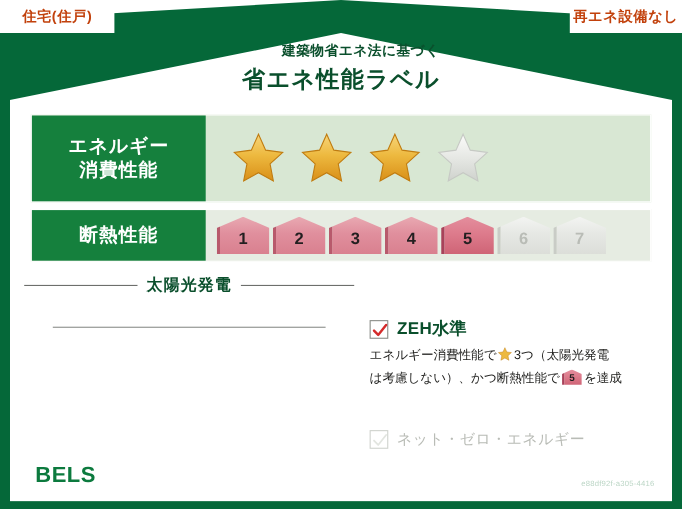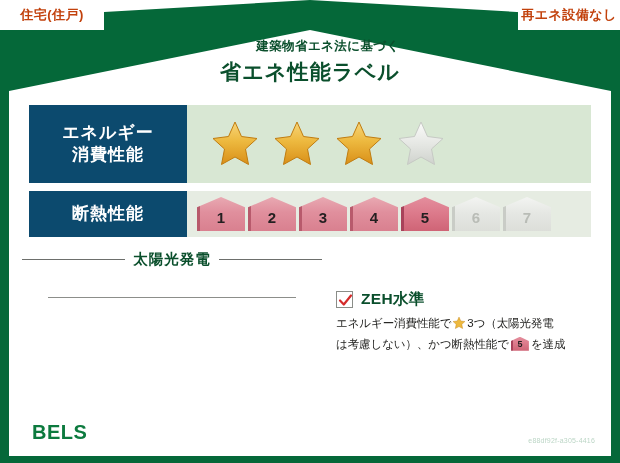--- a/index.html
+++ b/index.html
@@ -86,21 +86,21 @@
     background: #d9e6d3;
     border: 1px solid #ffffff;
     margin-bottom: 6px;
   }
   .perf-row.energy { height: 80px; background: #d8e7d3; }
   .perf-row.insul  { height: 48px; background: #e6ece2; justify-content: flex-end; }
 
   .perf-label {
     width: 158px;
     flex: 0 0 158px;
-    background: #0c4a6e;
+    background: #15803d;
     color: #ffffff;
     font-weight: bold;
     font-size: 17px;
     letter-spacing: 1px;
     line-height: 1.28;
     display: flex;
     flex-direction: column;
     align-items: center;
     justify-content: center;
     text-align: center;
@@ -412,20 +412,28 @@
             <polyline points="2,7.5 5.8,11.5 13,2.5" fill="none" stroke="#d42b2b" stroke-width="2.2" stroke-linecap="round" stroke-linejoin="round"></polyline>
           </svg>
       </span>
       <span class="zeh-title">ZEH水準</span>
     </div>
     <div class="zeh-desc">
       <span>エネルギー消費性能で</span><span class="inline-star"><svg width="14" height="14" viewBox="0 0 52 52">
             <polygon points="26,4 32.5,18.5 48,20.5 36.5,31 39.5,46.5 26,39 12.5,46.5 15.5,31 4,20.5 19.5,18.5" fill="#edb93f" stroke="#c07c10" stroke-width="1.5"></polygon>
           </svg></span><span>3つ（太陽光発電</span><br><span>は考慮しない）、かつ断熱性能で</span><span class="inline-house"><span class="hshape cur"></span><span class="ih-num">5</span></span><span>を達成</span>
     </div>
+    <div class="zeh-line">
+      <span class="chk off">
+        <svg width="15" height="15" viewBox="0 0 15 15">
+            <polyline points="2,7.5 5.8,11.5 13,2.5" fill="none" stroke="#e2e5e0" stroke-width="1.6" stroke-linecap="round" stroke-linejoin="round"></polyline>
+          </svg>
+      </span>
+      <span class="zeh-nze">ネット・ゼロ・エネルギー</span>
+    </div>
   </div>
 
   <div class="footer">
     <div class="bels-plate">
       <span class="bels-en">BELS</span>
     </div>
     <div class="footer-addr">
       <span>橿原市新口町2棟</span><span class="unit">1号棟-84375010-0001</span>
     </div>
     <div class="footer-right">

